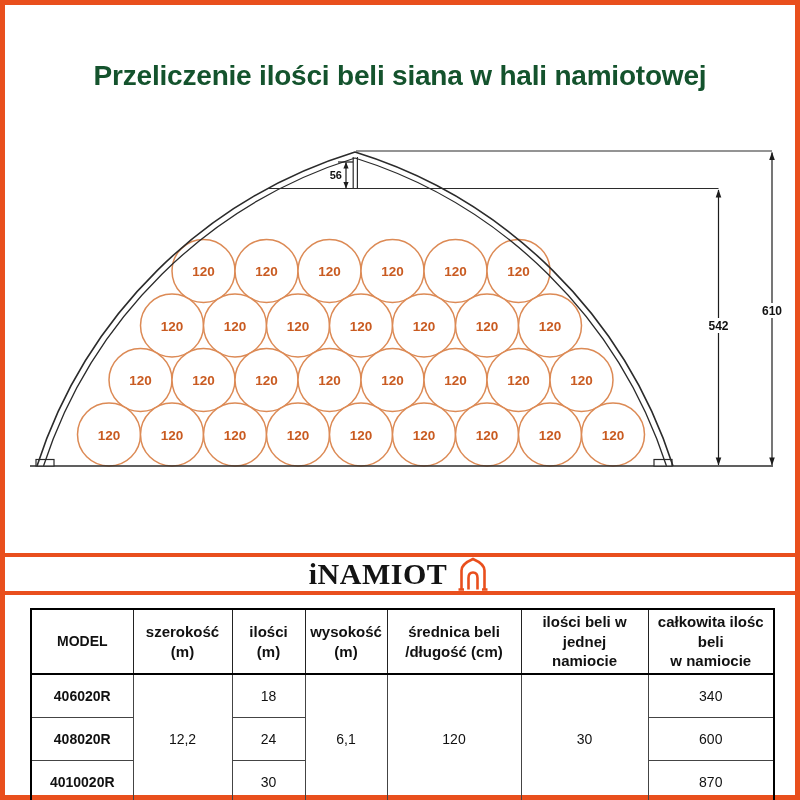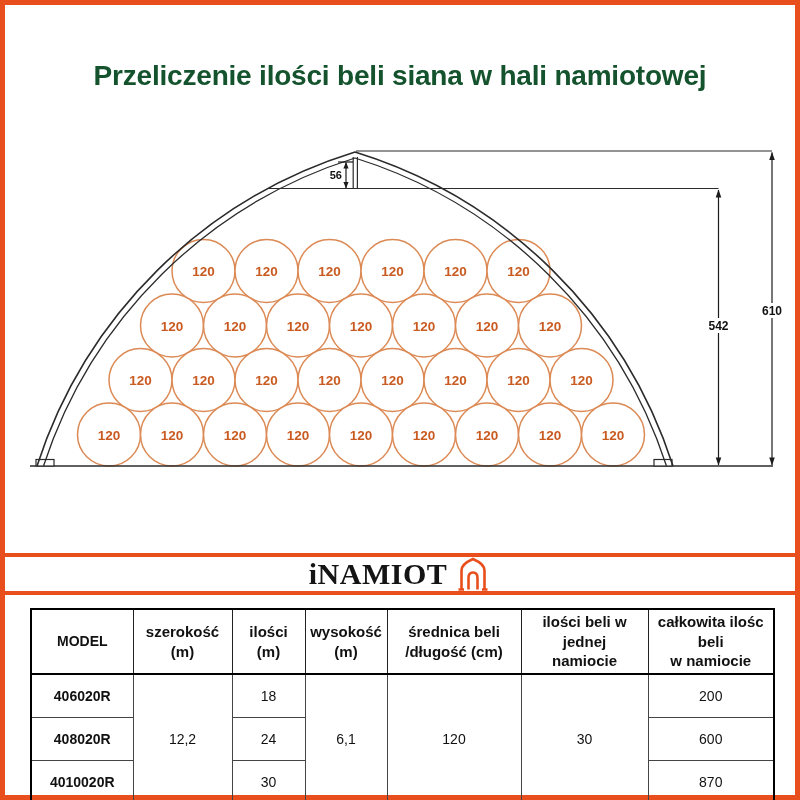--- a/index.html
+++ b/index.html
@@ -222,21 +222,21 @@
       </tr>
     </thead>
     <tbody>
       <tr>
         <td class="model">406020R</td>
         <td rowspan="3">12,2</td>
         <td>18</td>
         <td rowspan="3">6,1</td>
         <td rowspan="3">120</td>
         <td rowspan="3">30</td>
-        <td>200</td>
+        <td>340</td>
       </tr>
       <tr>
         <td class="model">408020R</td>
         <td>24</td>
         <td>600</td>
       </tr>
       <tr>
         <td class="model">4010020R</td>
         <td>30</td>
         <td>870</td>

